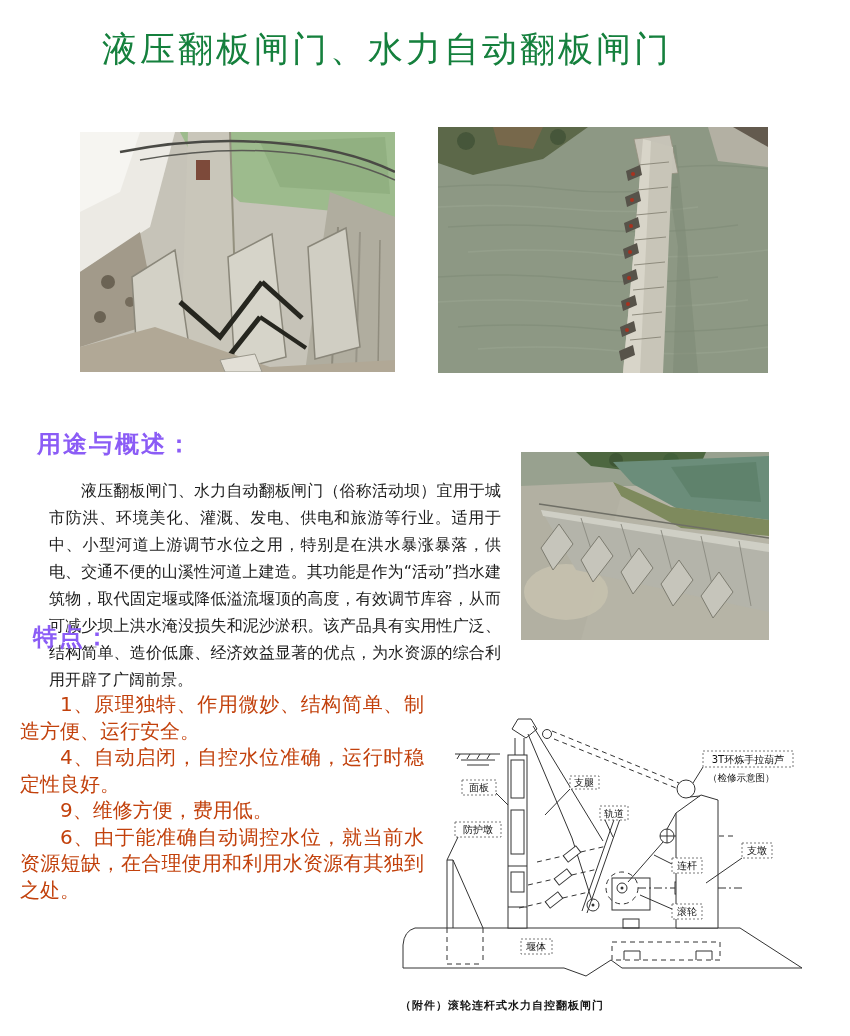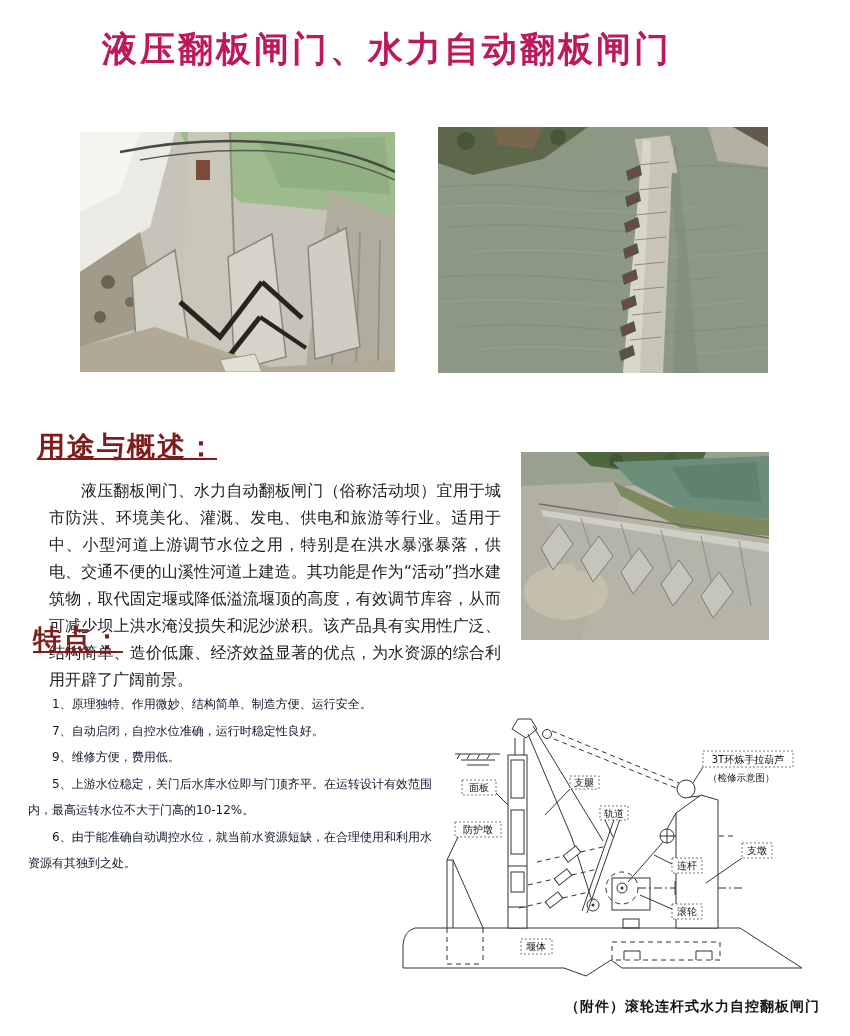--- a/index.html
+++ b/index.html
@@ -1,31 +1,31 @@
 <!DOCTYPE html>
 <html><head>
 <meta charset="utf-8">
 <style>
   html,body{margin:0;padding:0;background:#ffffff;}
   .page{position:relative;width:850px;height:1036px;background:#fff;overflow:hidden;
         font-family:"DejaVu Sans",sans-serif;color:#1f1f1f;}
   .title{position:absolute;left:0;top:26px;width:774px;text-align:center;
-         font-size:35px;font-weight:bold;color:#be185d;letter-spacing:3px;}
+         font-size:35px;font-weight:normal;color:#15803d;letter-spacing:3px;}
   .photo{position:absolute;overflow:hidden;}
   .photo svg{display:block;}
-  .h-blue{position:absolute;font-size:28px;font-weight:bold;color:#7f1d1d;letter-spacing:2px;text-decoration:underline;}
+  .h-blue{position:absolute;font-size:24px;font-weight:bold;color:#8b5cf6;letter-spacing:2px;}
   .body-text{position:absolute;left:33px;top:461px;width:484px;font-size:16px;
              line-height:27px;text-align:justify;color:#1c1c1c;}
   .body-text p{margin:16px;text-indent:2em;}
-  .features{position:absolute;left:28px;top:691px;width:404px;font-size:12px;
-            line-height:26.5px;text-align:justify;color:#0f172a;}
+  .features{position:absolute;left:20px;top:691px;width:404px;font-size:20px;
+            line-height:26.5px;text-align:justify;color:#c2410c;}
   .features p{margin:0;text-indent:2em;}
   .diagram{position:absolute;left:400px;top:692px;width:450px;height:295px;}
-  .caption{position:absolute;left:400px;top:998px;width:420px;text-align:right;
-           font-size:14px;font-weight:bold;color:#151515;letter-spacing:1px;}
+  .caption{position:absolute;left:400px;top:998px;width:420px;text-align:left;
+           font-size:11px;font-weight:bold;color:#151515;letter-spacing:1px;}
   
   .dl{stroke:#333;stroke-width:1;fill:none;}
   .df{stroke:#333;stroke-width:1;fill:#fff;}
   .dd{stroke:#333;stroke-width:1;fill:none;stroke-dasharray:5,4;}
   .ddot{stroke:#333;stroke-width:1;fill:none;stroke-dasharray:8,3,2,3;}
   .lbox{fill:#fff;stroke:#555;stroke-width:0.8;stroke-dasharray:2,2;}
   .ltxt{font-size:10px;fill:#111;text-anchor:middle;font-family:"DejaVu Sans",sans-serif;}
   .ltxt2{font-size:9.5px;fill:#111;font-family:"DejaVu Sans",sans-serif;}
 </style>
 </head>
@@ -156,23 +156,22 @@
         <polygon points="118,96 100,120 112,142 132,116"></polygon>
         <polygon points="158,108 140,132 152,154 172,128"></polygon>
         <polygon points="198,120 180,144 192,166 212,140"></polygon>
       </g>
     </svg>
   </div>
 
   <div class="h-blue" style="left:33px;top:621px;">特点：</div>
   <div class="features">
     <p>1、原理独特、作用微妙、结构简单、制造方便、运行安全。</p>
-    <p>7、自动启闭，自控水位准确，运行时稳定性良好。</p>
+    <p>4、自动启闭，自控水位准确，运行时稳定性良好。</p>
     <p>9、维修方便，费用低。</p>
-    <p>5、上游水位稳定，关门后水库水位即与门顶齐平。在运转设计有效范围内，最高运转水位不大于门高的10-12%。</p>
     <p>6、由于能准确自动调控水位，就当前水资源短缺，在合理使用和利用水资源有其独到之处。</p>
   </div>
 
   <svg class="diagram" viewBox="0 0 450 295">
 
     <g>
       <line class="dl" x1="55" y1="62" x2="100" y2="62"></line>
       <line class="dl" x1="61" y1="68" x2="95" y2="68"></line>
       <line class="dl" x1="67" y1="73" x2="89" y2="73"></line>
       <line class="dl" x1="60" y1="62" x2="57" y2="67"></line>

